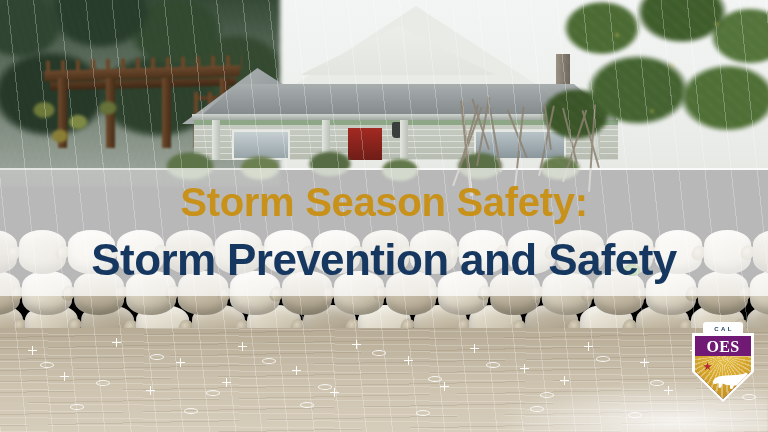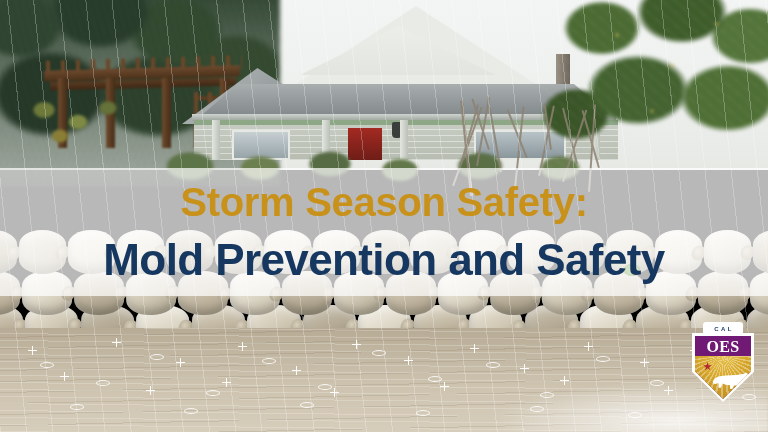--- a/index.html
+++ b/index.html
@@ -582,21 +582,21 @@
           <div class="spark" style="left: 664px; top: 58px;"></div>
           <div class="spark" style="left: 736px; top: 26px;"></div>
         </div>
     </div>
 
     <div class="rain"></div>
   </div>
 
   <div class="banner">
     <div class="line1" style="color: rgb(200, 145, 26);">Storm Season Safety:</div>
-    <div class="line2" style="color: rgb(22, 55, 95);">Mold Prevention and Safety</div>
+    <div class="line2" style="color: rgb(22, 55, 95);">Storm Prevention and Safety</div>
   </div>
 
   <div class="logo">
     <div class="tab">
       <span>CAL</span>
     </div>
     <div class="shield"></div>
     <div class="inner">
       <div class="oestext">OES</div>
       <div class="gold"></div>

